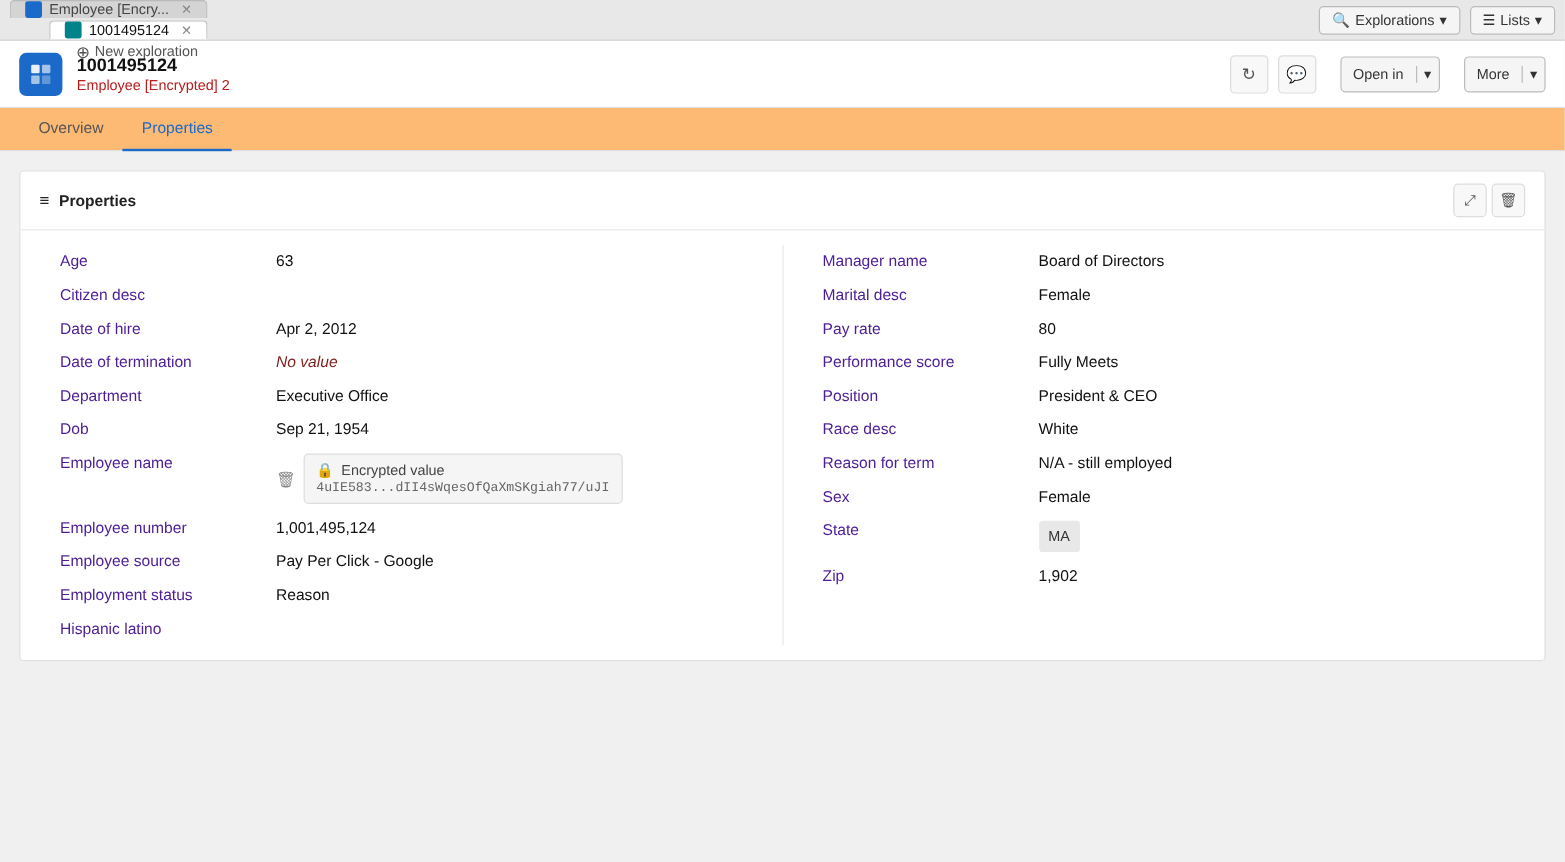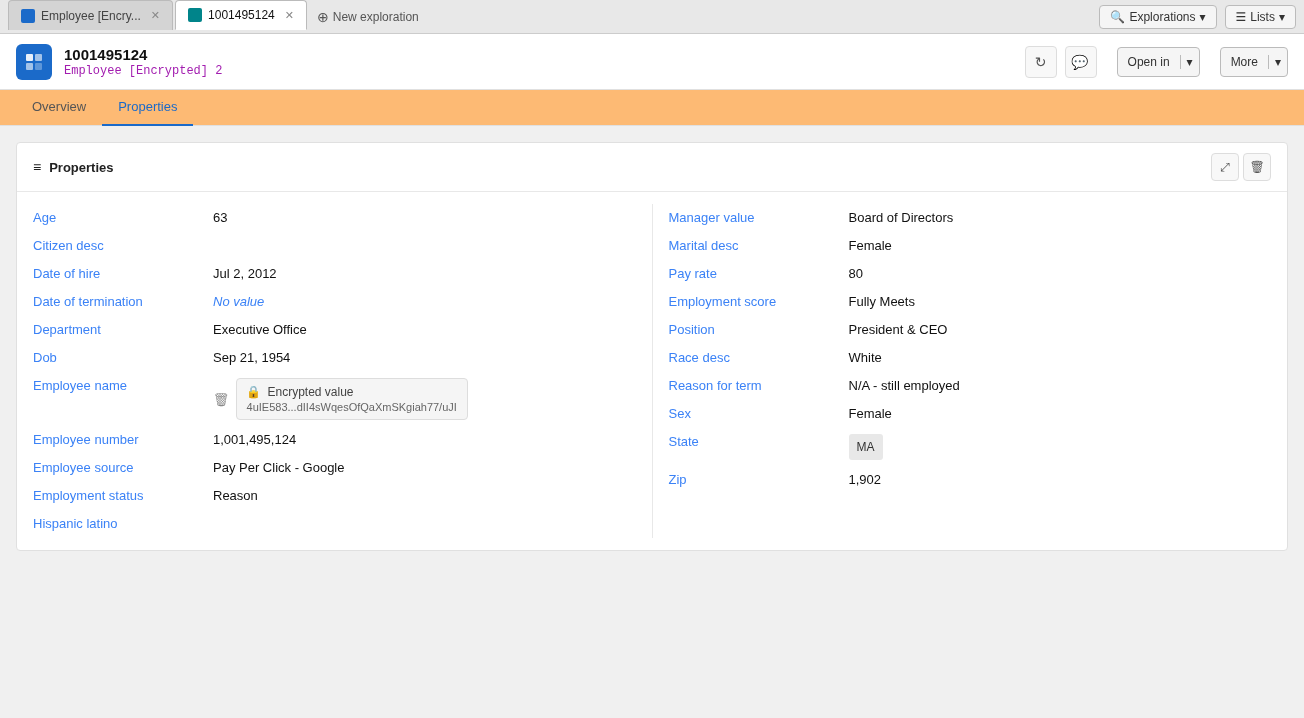--- a/index.html
+++ b/index.html
@@ -7,21 +7,21 @@
 
     
     .tab-bar {
       display: flex; align-items: center;
       background: #e8e8e8;
       border-bottom: 1px solid #ccc;
       height: 34px;
       padding: 0 8px;
       justify-content: space-between;
     }
-    .tabs { display: flex; height: 100%; gap: 2px; }
+    .tabs { display: flex; height: 100%; align-items: flex-end; gap: 2px; flex-direction: column; }
     .tab {
       display: flex; align-items: center; gap: 6px;
       padding: 0 12px;
       height: 30px;
       background: #d4d4d4;
       border: 1px solid #bbb;
       border-bottom: none;
       border-radius: 4px 4px 0 0;
       cursor: pointer;
       font-size: 12px;
@@ -51,21 +51,21 @@
     }
     .header-left { display: flex; align-items: center; gap: 12px; }
     .app-icon {
       width: 36px; height: 36px;
       background: #1b6ac9;
       border-radius: 6px;
       display: flex; align-items: center; justify-content: center;
       color: white; font-size: 18px; font-weight: bold;
     }
     .header-title { font-size: 15px; font-weight: 600; color: #111; }
-    .header-subtitle { font-size: 12px; color: #a21caf; margin-top: 1px; font-family: Liberation Mono, monospace; }
+    .header-subtitle { font-size: 12px; color: #b91c1c; margin-top: 1px; }
     .header-right { display: flex; align-items: center; gap: 8px; }
     .icon-btn {
       width: 32px; height: 32px;
       border: 1px solid #ddd; background: #f8f8f8;
       border-radius: 4px; display: flex; align-items: center; justify-content: center;
       cursor: pointer; color: #555; font-size: 14px;
     }
     .split-btn {
       display: flex; align-items: center;
       border: 1px solid #bbb; background: #f5f5f5;
@@ -131,43 +131,44 @@
     }
     .prop-row {
       display: flex;
       align-items: flex-start;
       padding: 6px 0;
       min-height: 28px;
     }
     .prop-label {
       width: 180px;
       flex-shrink: 0;
-      color: #3b82f6;
+      color: #4c1d95;
       font-size: 13px;
+      margin-left: 17px;
     }
     .prop-value {
       flex: 1;
       color: #111;
       font-size: 13px;
     }
-    .prop-value.no-value { color: #3b82f6; font-style: italic; }
+    .prop-value.no-value { color: #7f1d1d; font-style: italic; }
 
     
     .encrypted-container { position: relative; display: flex; align-items: center; gap: 6px; }
     .trash-icon { color: #888; font-size: 13px; cursor: pointer; }
     .encrypted-box {
       background: #f5f5f5;
       border: 1px solid #ddd;
       border-radius: 4px;
       padding: 6px 10px;
       font-size: 12px;
       color: #333;
     }
     .encrypted-box-header { display: flex; align-items: center; gap: 6px; font-size: 12px; font-weight: 500; color: #444; margin-bottom: 2px; }
-    .encrypted-code { font-family: Liberation Sans, sans-serif; font-size: 11px; color: #666; }
+    .encrypted-code { font-family: Liberation Mono, monospace; font-size: 11px; color: #666; }
   </style>
 </head>
 <body>
 
 <div class="tab-bar">
   <div class="tabs">
     <div class="tab">
       <div class="tab-icon blue"></div>
       <span>Employee [Encry...</span>
       <span class="tab-close">✕</span>
@@ -261,21 +262,21 @@
 
         <div class="prop-row">
           <div class="prop-label">Age</div>
           <div class="prop-value">63</div>
         </div>
         <div class="prop-row">
           <div class="prop-label">Citizen desc</div>
         </div>
         <div class="prop-row">
           <div class="prop-label">Date of hire</div>
-          <div class="prop-value">Jul 2, 2012</div>
+          <div class="prop-value">Apr 2, 2012</div>
         </div>
         <div class="prop-row">
           <div class="prop-label">Date of termination</div>
           <div class="prop-value no-value">No value</div>
         </div>
         <div class="prop-row">
           <div class="prop-label">Department</div>
           <div class="prop-value">Executive Office</div>
         </div>
         <div class="prop-row">
@@ -313,33 +314,33 @@
         </div>
         <div class="prop-row">
           <div class="prop-label">Hispanic latino</div>
         </div>
 
       </div>
 
       <div class="props-col">
 
         <div class="prop-row">
-          <div class="prop-label">Manager value</div>
+          <div class="prop-label">Manager name</div>
           <div class="prop-value">Board of Directors</div>
         </div>
         <div class="prop-row">
           <div class="prop-label">Marital desc</div>
           <div class="prop-value">Female</div>
         </div>
         <div class="prop-row">
           <div class="prop-label">Pay rate</div>
           <div class="prop-value">80</div>
         </div>
         <div class="prop-row">
-          <div class="prop-label">Employment score</div>
+          <div class="prop-label">Performance score</div>
           <div class="prop-value">Fully Meets</div>
         </div>
         <div class="prop-row">
           <div class="prop-label">Position</div>
           <div class="prop-value">President &amp; CEO</div>
         </div>
         <div class="prop-row">
           <div class="prop-label">Race desc</div>
           <div class="prop-value">White</div>
         </div>

